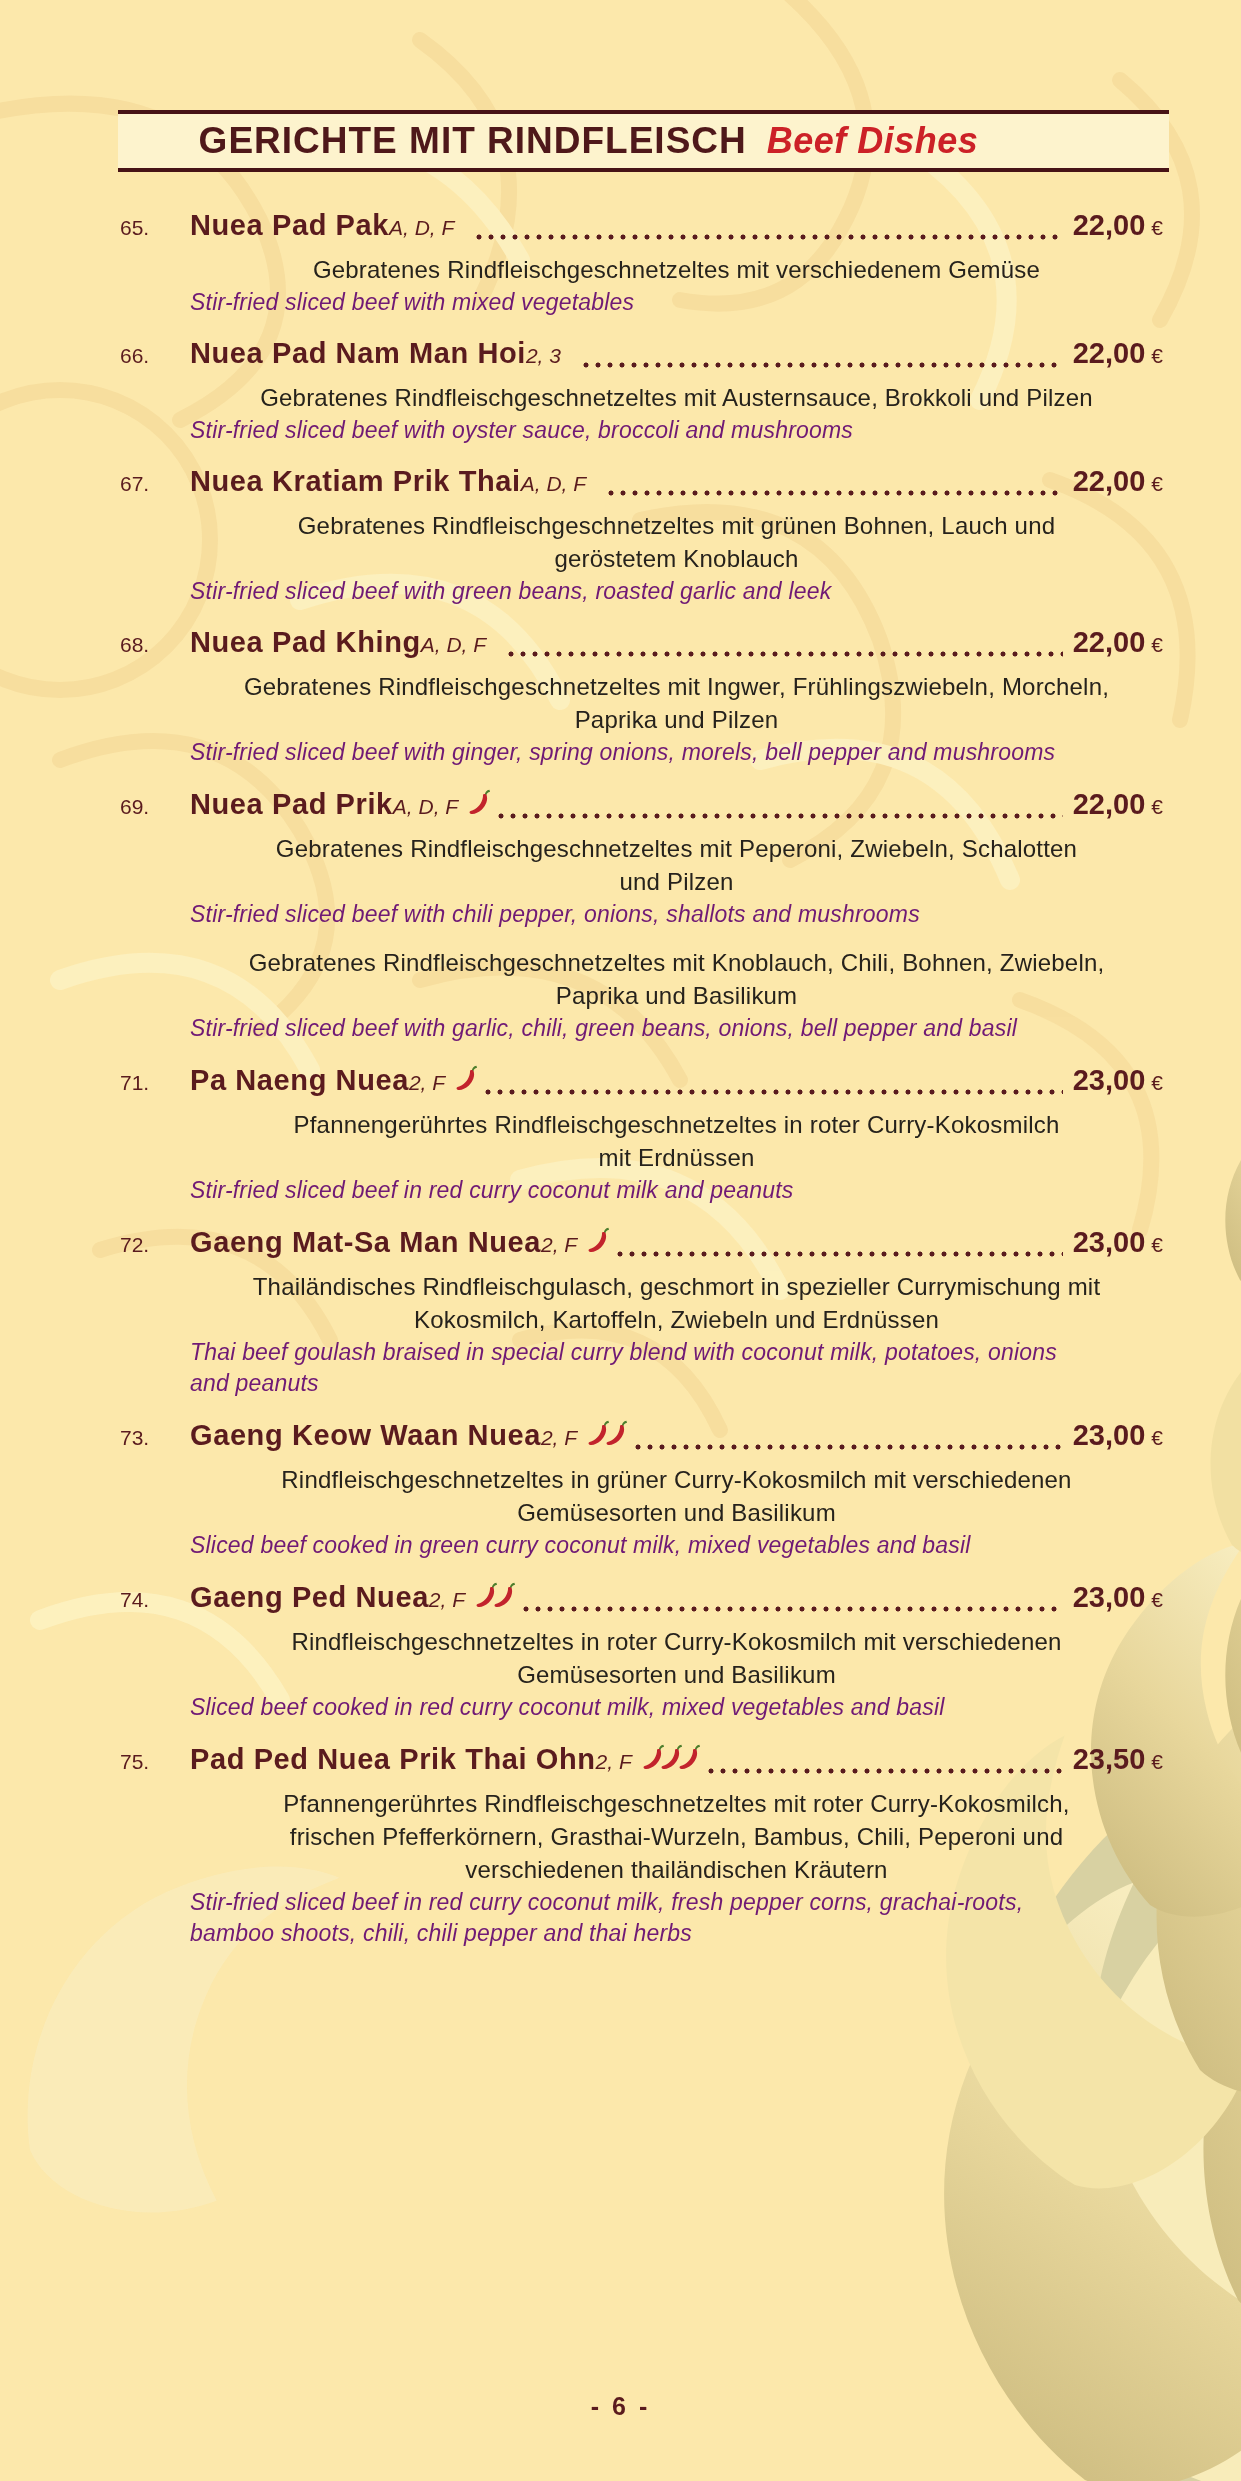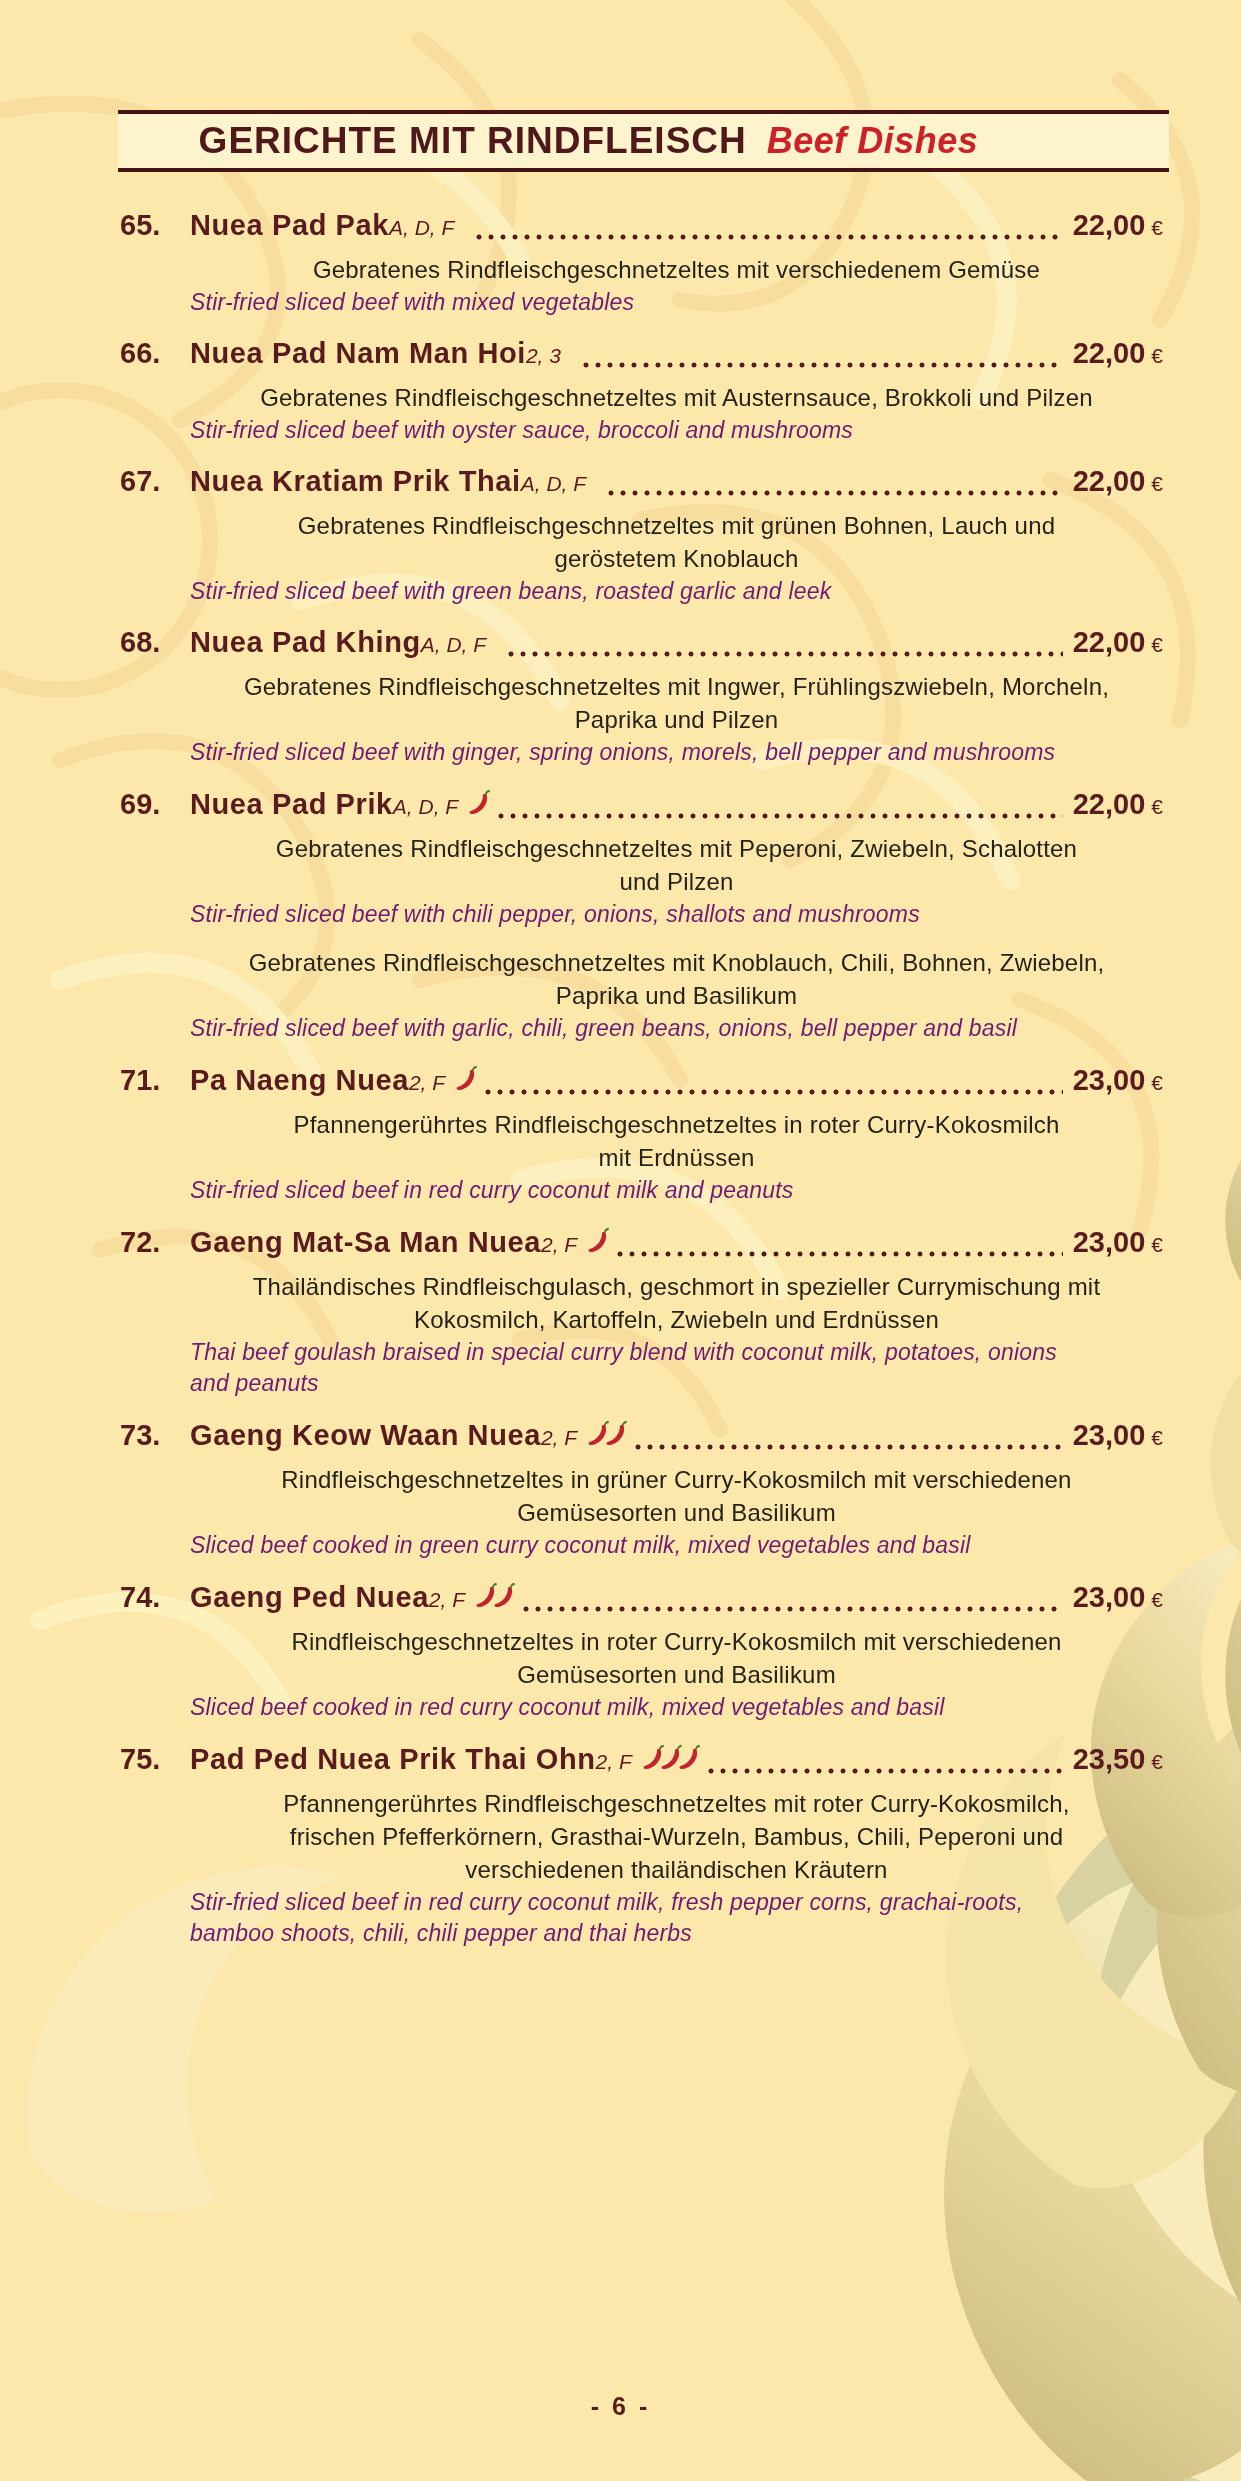--- a/index.html
+++ b/index.html
@@ -14,21 +14,21 @@
     position:absolute;left:118px;top:110px;width:1051px;height:62px;box-sizing:border-box;
     background:#fdf3cd;border-top:4px solid #471316;border-bottom:4px solid #471316;
     display:flex;align-items:center;justify-content:center;gap:20px;padding-right:110px;z-index:2;
   }
   .band .de-title{font-size:37px;font-weight:800;color:#4f181a;letter-spacing:1px;white-space:nowrap;}
   .band .en-title{font-size:36px;font-weight:700;font-style:italic;color:#cc2127;white-space:nowrap;letter-spacing:0.5px;}
   
   .items{position:absolute;left:120px;top:206px;width:1043px;z-index:2;}
   .item{margin-bottom:16px;}
   .title-row{display:flex;align-items:baseline;line-height:38px;}
-  .num{flex:0 0 70px;font-size:29px;font-weight:700;color:#5a1b1e;}
+  .num{flex:0 0 70px;font-size:21px;font-weight:400;color:#5a1b1e;}
   .name{font-size:29px;font-weight:700;color:#5a1b1e;letter-spacing:0.6px;white-space:nowrap;}
   .codes{font-size:21px;font-style:italic;color:#5a1b1e;white-space:nowrap;}
   .chilis{display:inline-flex;margin-left:10px;}
   .chilis svg{width:25px;height:30px;margin-right:-7px;transform:translateY(3px);}
   .leader{
     flex:1;align-self:flex-end;height:6px;margin:0 10px 9px 12px;min-width:28px;
     background-image:radial-gradient(circle at 3px 3px,#5a1b1e 2.2px,rgba(0,0,0,0) 2.8px);
     background-size:12px 6px;background-repeat:repeat-x;background-position:left bottom;
   }
   .price-wrap{white-space:nowrap;}

